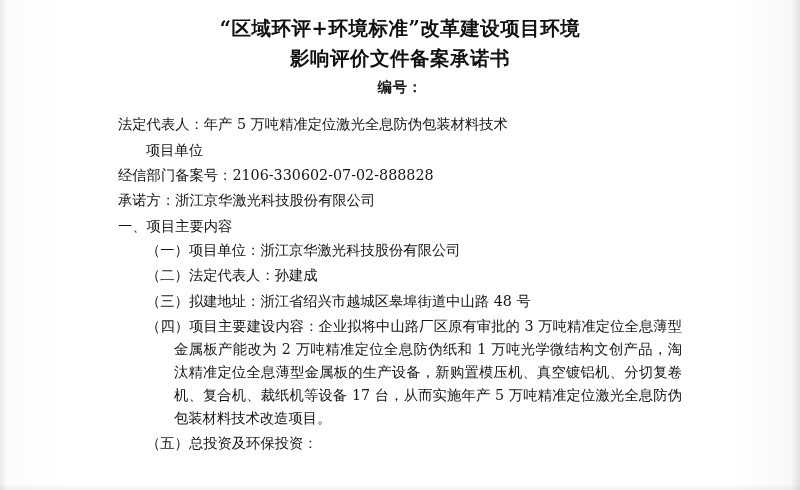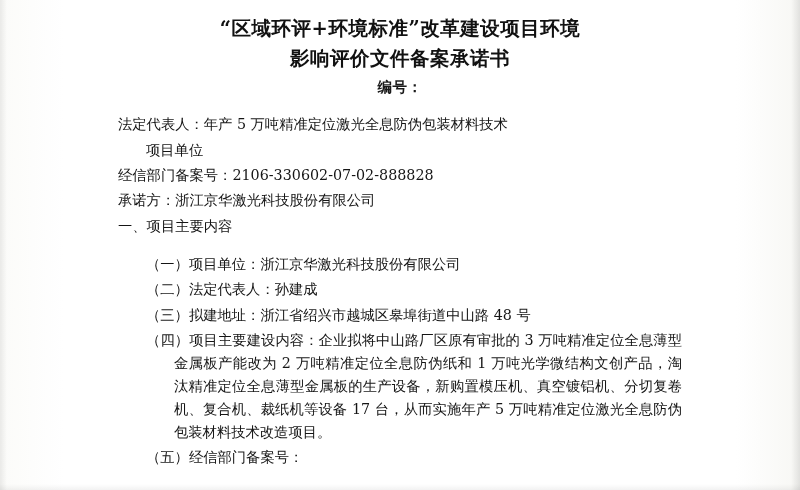--- a/index.html
+++ b/index.html
@@ -78,21 +78,21 @@
   .p.hang {
     padding-left: 28px;
     text-indent: -28px;
   }
   .p.hang2 {
     padding-left: 56px;
     text-indent: -28px;
   }
   .p.section {
     margin-top: 3px;
-    margin-bottom: 15px;
+    margin-bottom: 1px;
   }
   .edge-shadow-left {
     position: absolute;
     left: 0; top: 0; width: 7px; height: 490px;
     background: linear-gradient(90deg, rgba(0,0,0,0.07), rgba(0,0,0,0));
     pointer-events: none;
   }
   .edge-shadow-right {
     position: absolute;
     right: 0; top: 0; width: 9px; height: 490px;
@@ -147,21 +147,21 @@
       </div>
 
       <div class="p hang2">
         <span>（三）拟建地址：</span><span>浙江省绍兴市越城区皋埠街道中山路 48 号</span>
       </div>
 
       <div class="p hang2">
         <span>（四）项目主要建设内容：</span><span>企业拟将中山路厂区原有审批的 3 万吨精准定位全息薄型金属板产能改为 2 万吨精准定位全息防伪纸和 1 万吨光学微结构文创产品，淘汰精准定位全息薄型金属板的生产设备，新购置模压机、真空镀铝机、分切复卷机、复合机、裁纸机等设备 17 台，从而实施年产 5 万吨精准定位激光全息防伪包装材料技术改造项目。</span>
       </div>
 
-      <div class="p indent1">（五）经信部门备案号：</div>
+      <div class="p indent1">（五）总投资及环保投资：</div>
 
 
     </div>
   </div>
 
   <div class="edge-shadow-left"></div>
   <div class="edge-shadow-right"></div>
   <div class="edge-shadow-bottom"></div>
 </div>
 

